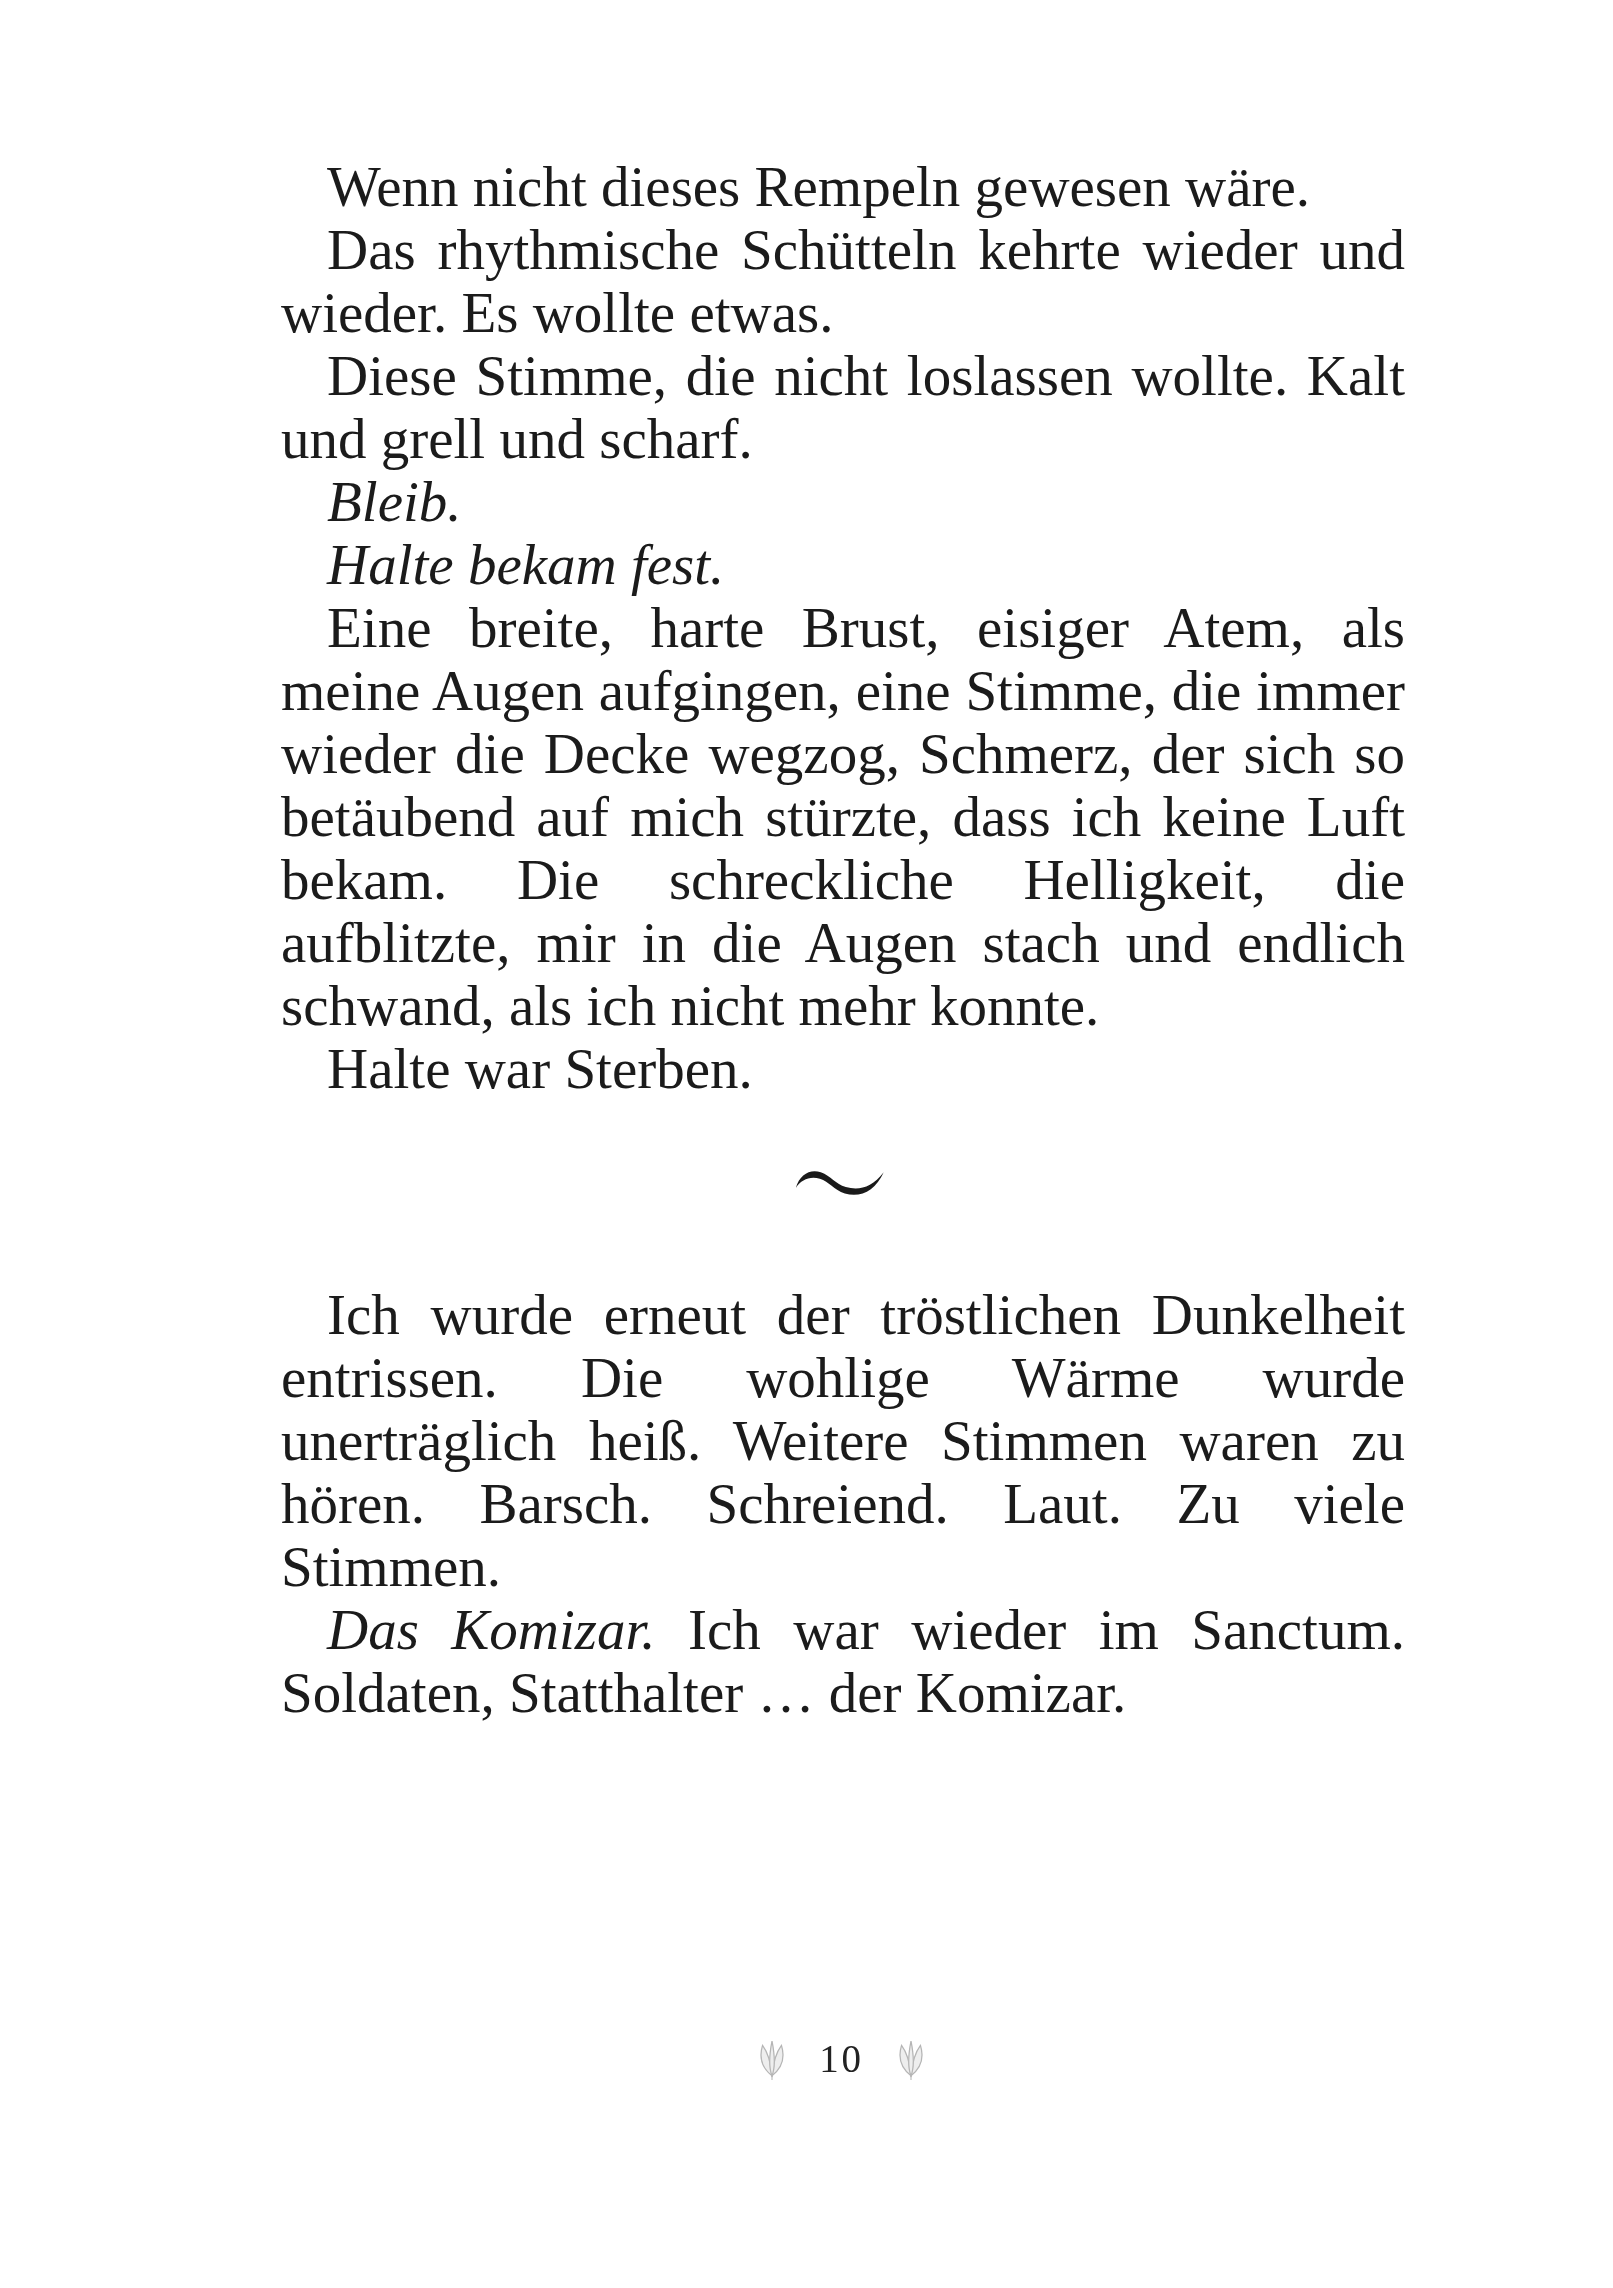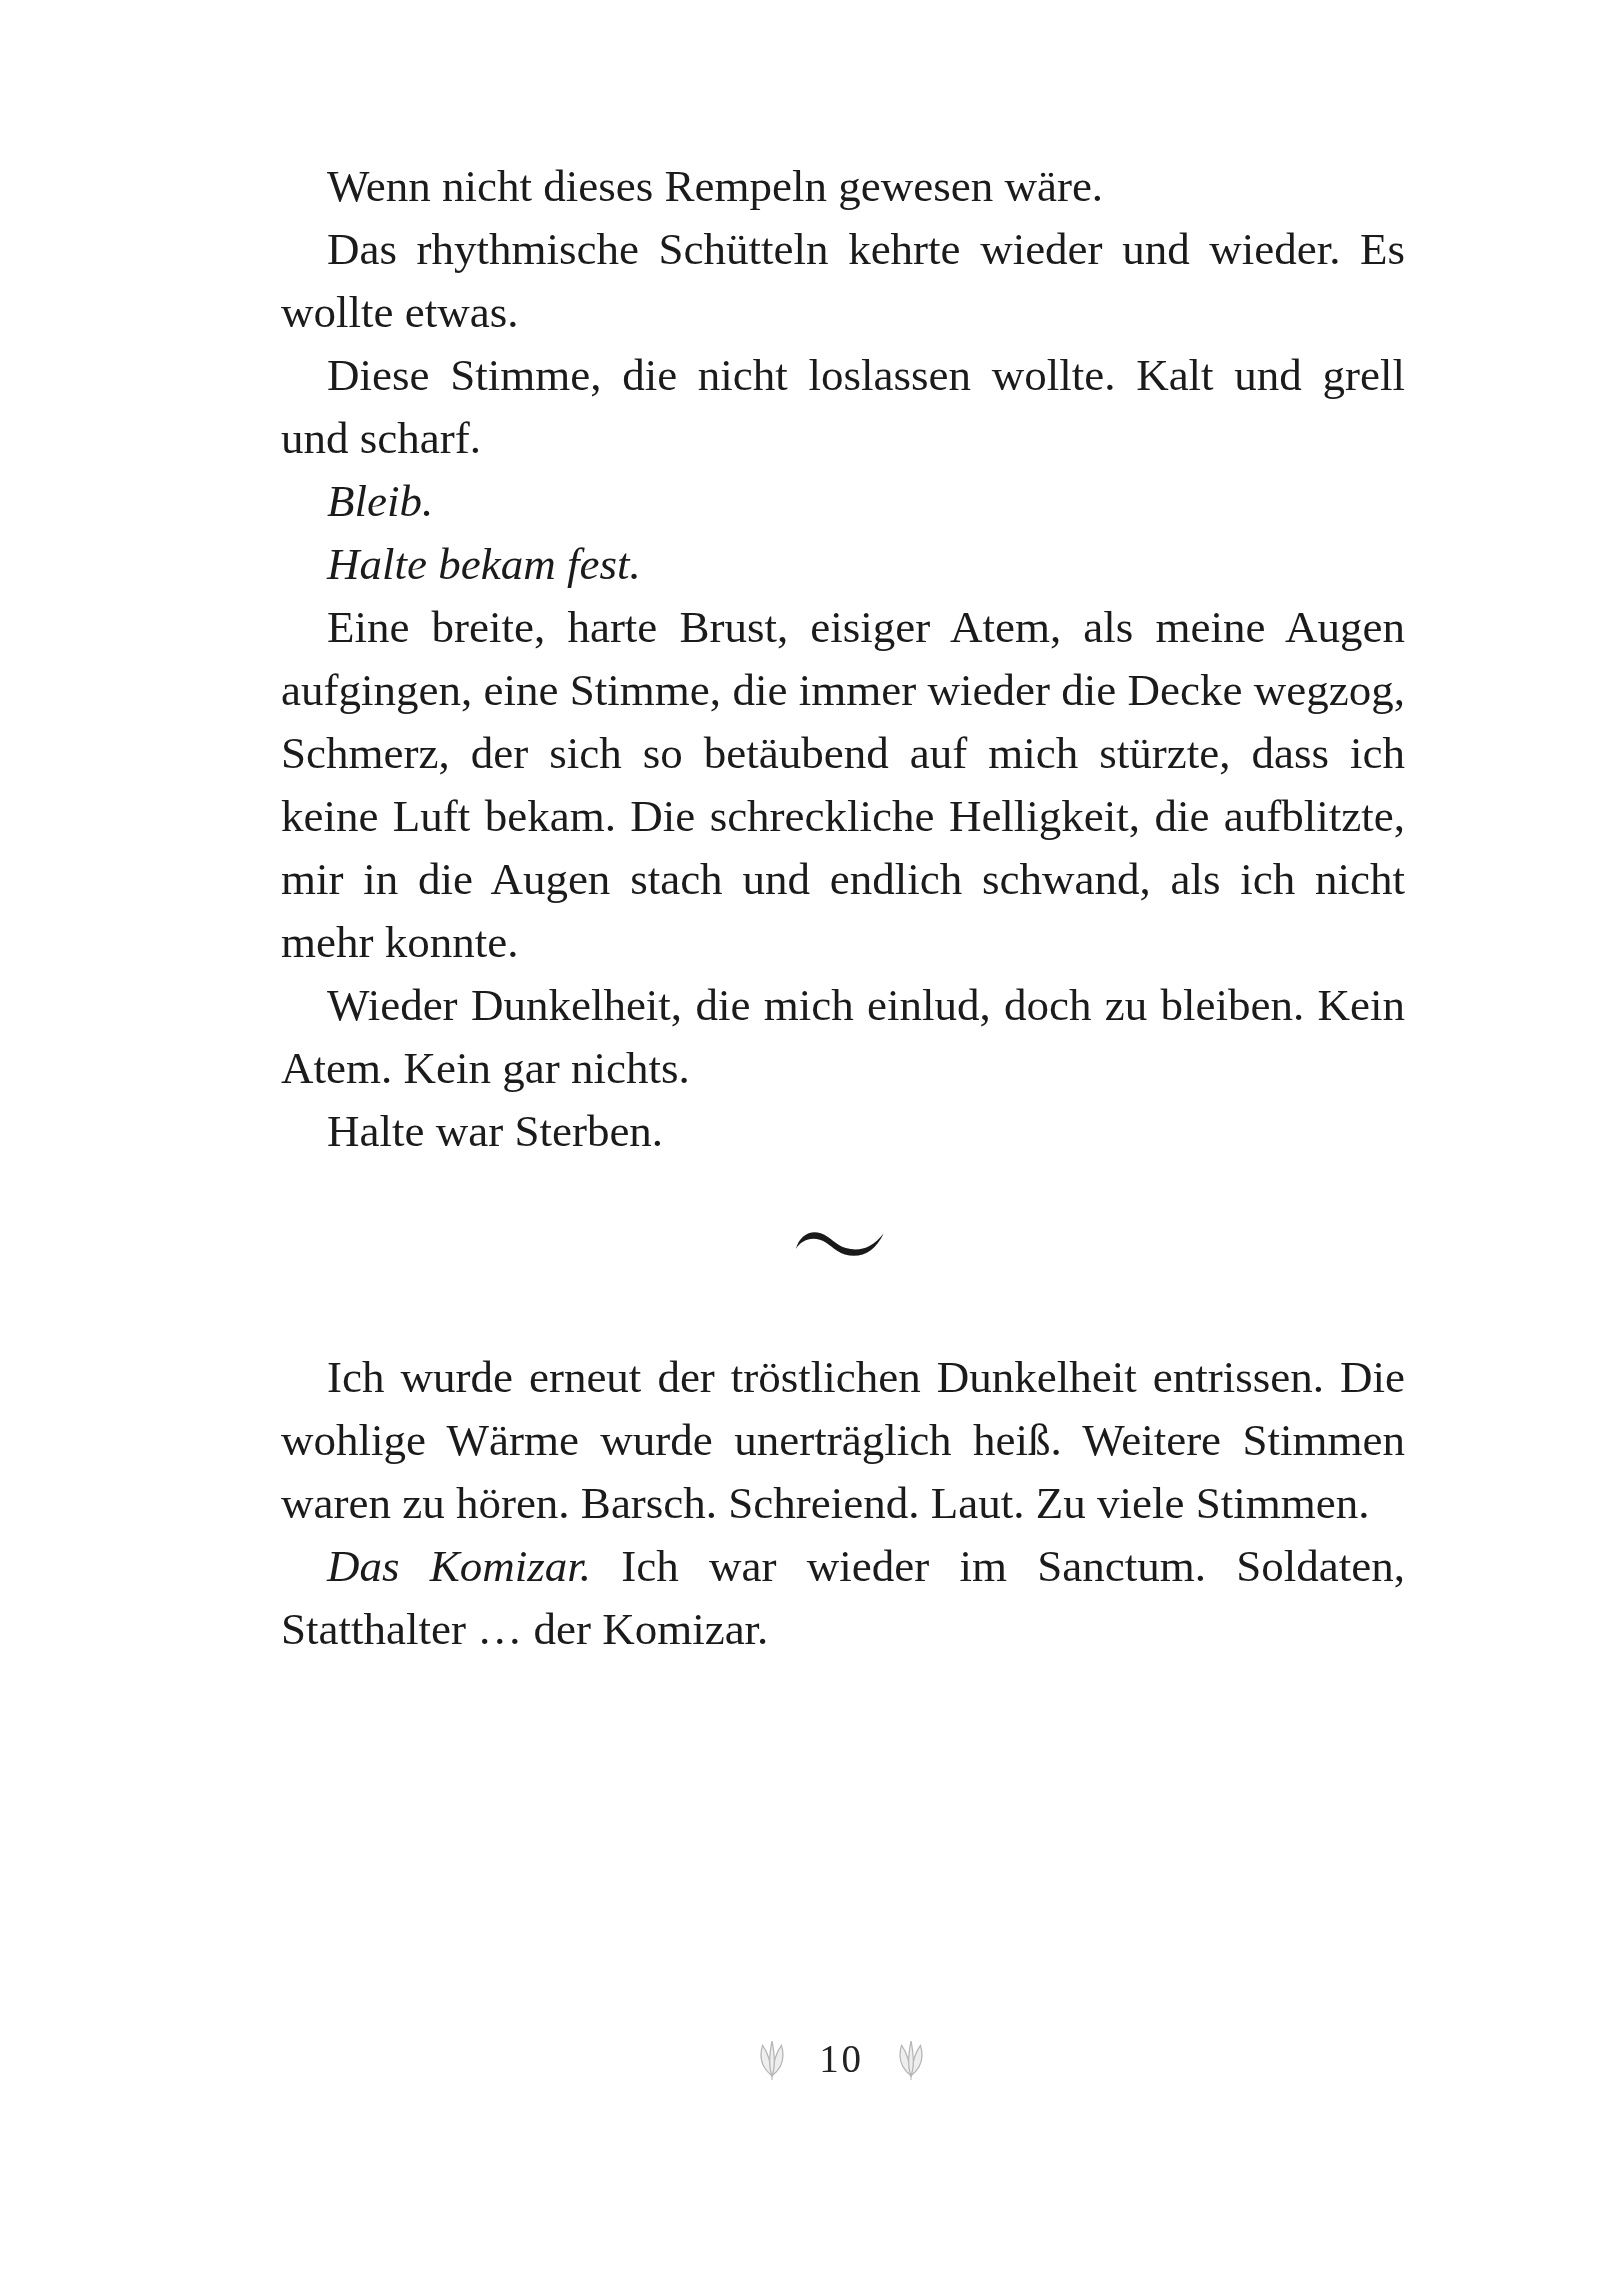--- a/index.html
+++ b/index.html
@@ -13,21 +13,21 @@
     position: relative;
     overflow: hidden;
     font-family: "Liberation Serif", "DejaVu Serif", serif;
     color: #1b1b1b;
   }
   .text-block {
     position: absolute;
     left: 281px;
     top: 155px;
     width: 1124px;
-    font-size: 45px;
+    font-size: 57px;
     line-height: 63px;
   }
   p.para {
     margin: 0;
     text-align: justify;
     hyphens: manual;
   }
   p.para.indent {
     text-indent: 46px;
   }
@@ -72,21 +72,20 @@
 </head>
 <body>
 
 <div class="text-block">
     <p class="para indent"><span>Wenn nicht dieses Rempeln gewesen wäre.</span></p>
     <p class="para indent"><span>Das rhythmische Schütteln kehrte wieder und wieder. Es wollte etwas.</span></p>
     <p class="para indent"><span>Diese Stimme, die nicht loslassen wollte. Kalt und grell und scharf.</span></p>
     <p class="para indent"><span class="italic">Bleib.</span></p>
     <p class="para indent"><span class="italic">Halte bekam fest.</span></p>
     <p class="para indent"><span>Eine breite, harte Brust, eisiger Atem, als meine Augen aufgingen, eine Stimme, die immer wieder die Decke wegzog, Schmerz, der sich so betäubend auf mich stürzte, dass ich keine Luft bekam. Die schreckliche Helligkeit, die aufblitzte, mir in die Augen stach und endlich schwand, als ich nicht mehr konnte.</span></p>
-    <p class="para indent"><span>Wieder Dunkelheit, die mich einlud, doch zu bleiben. Kein Atem. Kein gar nichts.</span></p>
     <p class="para indent"><span>Halte war Sterben.</span></p>
   <div class="divider">
     <svg width="102" height="37" viewBox="0 0 110 40" aria-hidden="true">
       <path d="M4 27 C 8 12, 20 6, 31 10 C 42 14, 47 23, 58 26 C 72 30, 86 27, 99 10
                C 90 30, 74 38, 57 33 C 45 29, 40 20, 30 17 C 19 14, 10 18, 4 27 Z" fill="#1a1a1a"></path>
     </svg>
   </div>
     <p class="para indent"><span>Ich wurde erneut der tröstlichen Dunkelheit entrissen. Die wohlige Wärme wurde unerträglich heiß. Weitere Stimmen waren zu hören. Barsch. Schreiend. Laut. Zu viele Stimmen.</span></p>
     <p class="para indent"><span class="italic">Das Komizar.</span><span> Ich war wieder im Sanctum. Soldaten, Statthalter … der Komizar.</span></p>
   </div>

